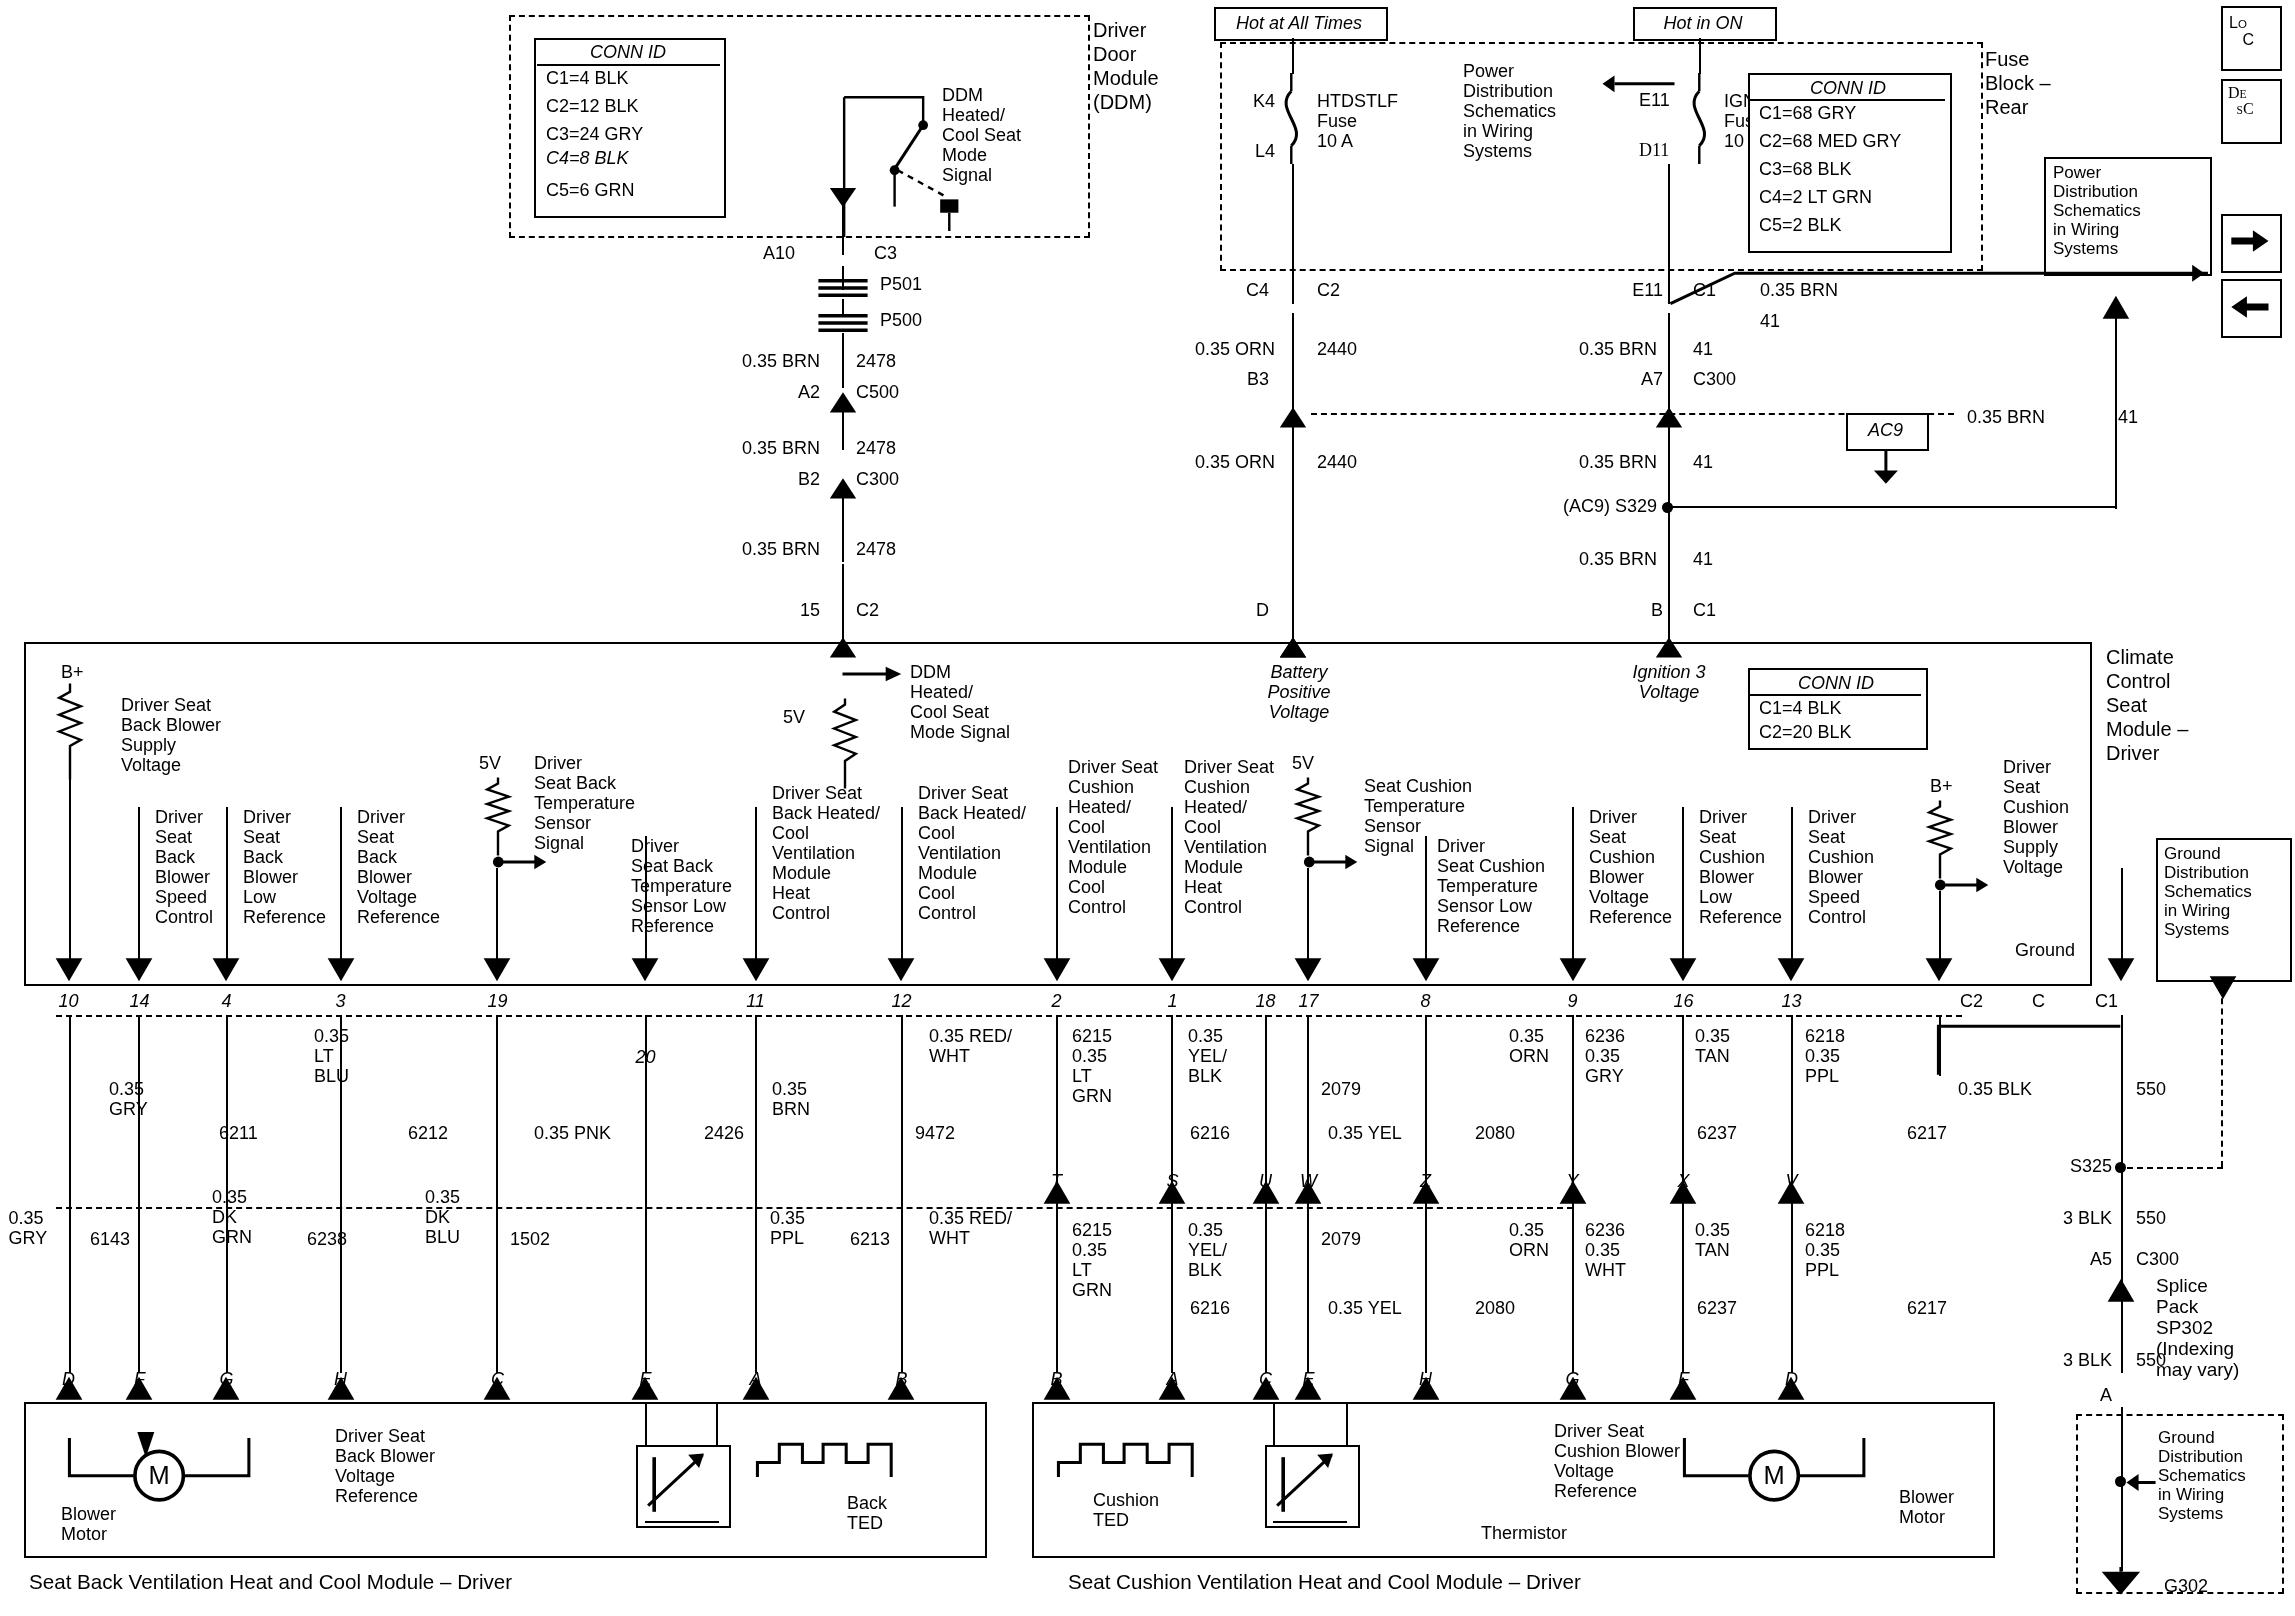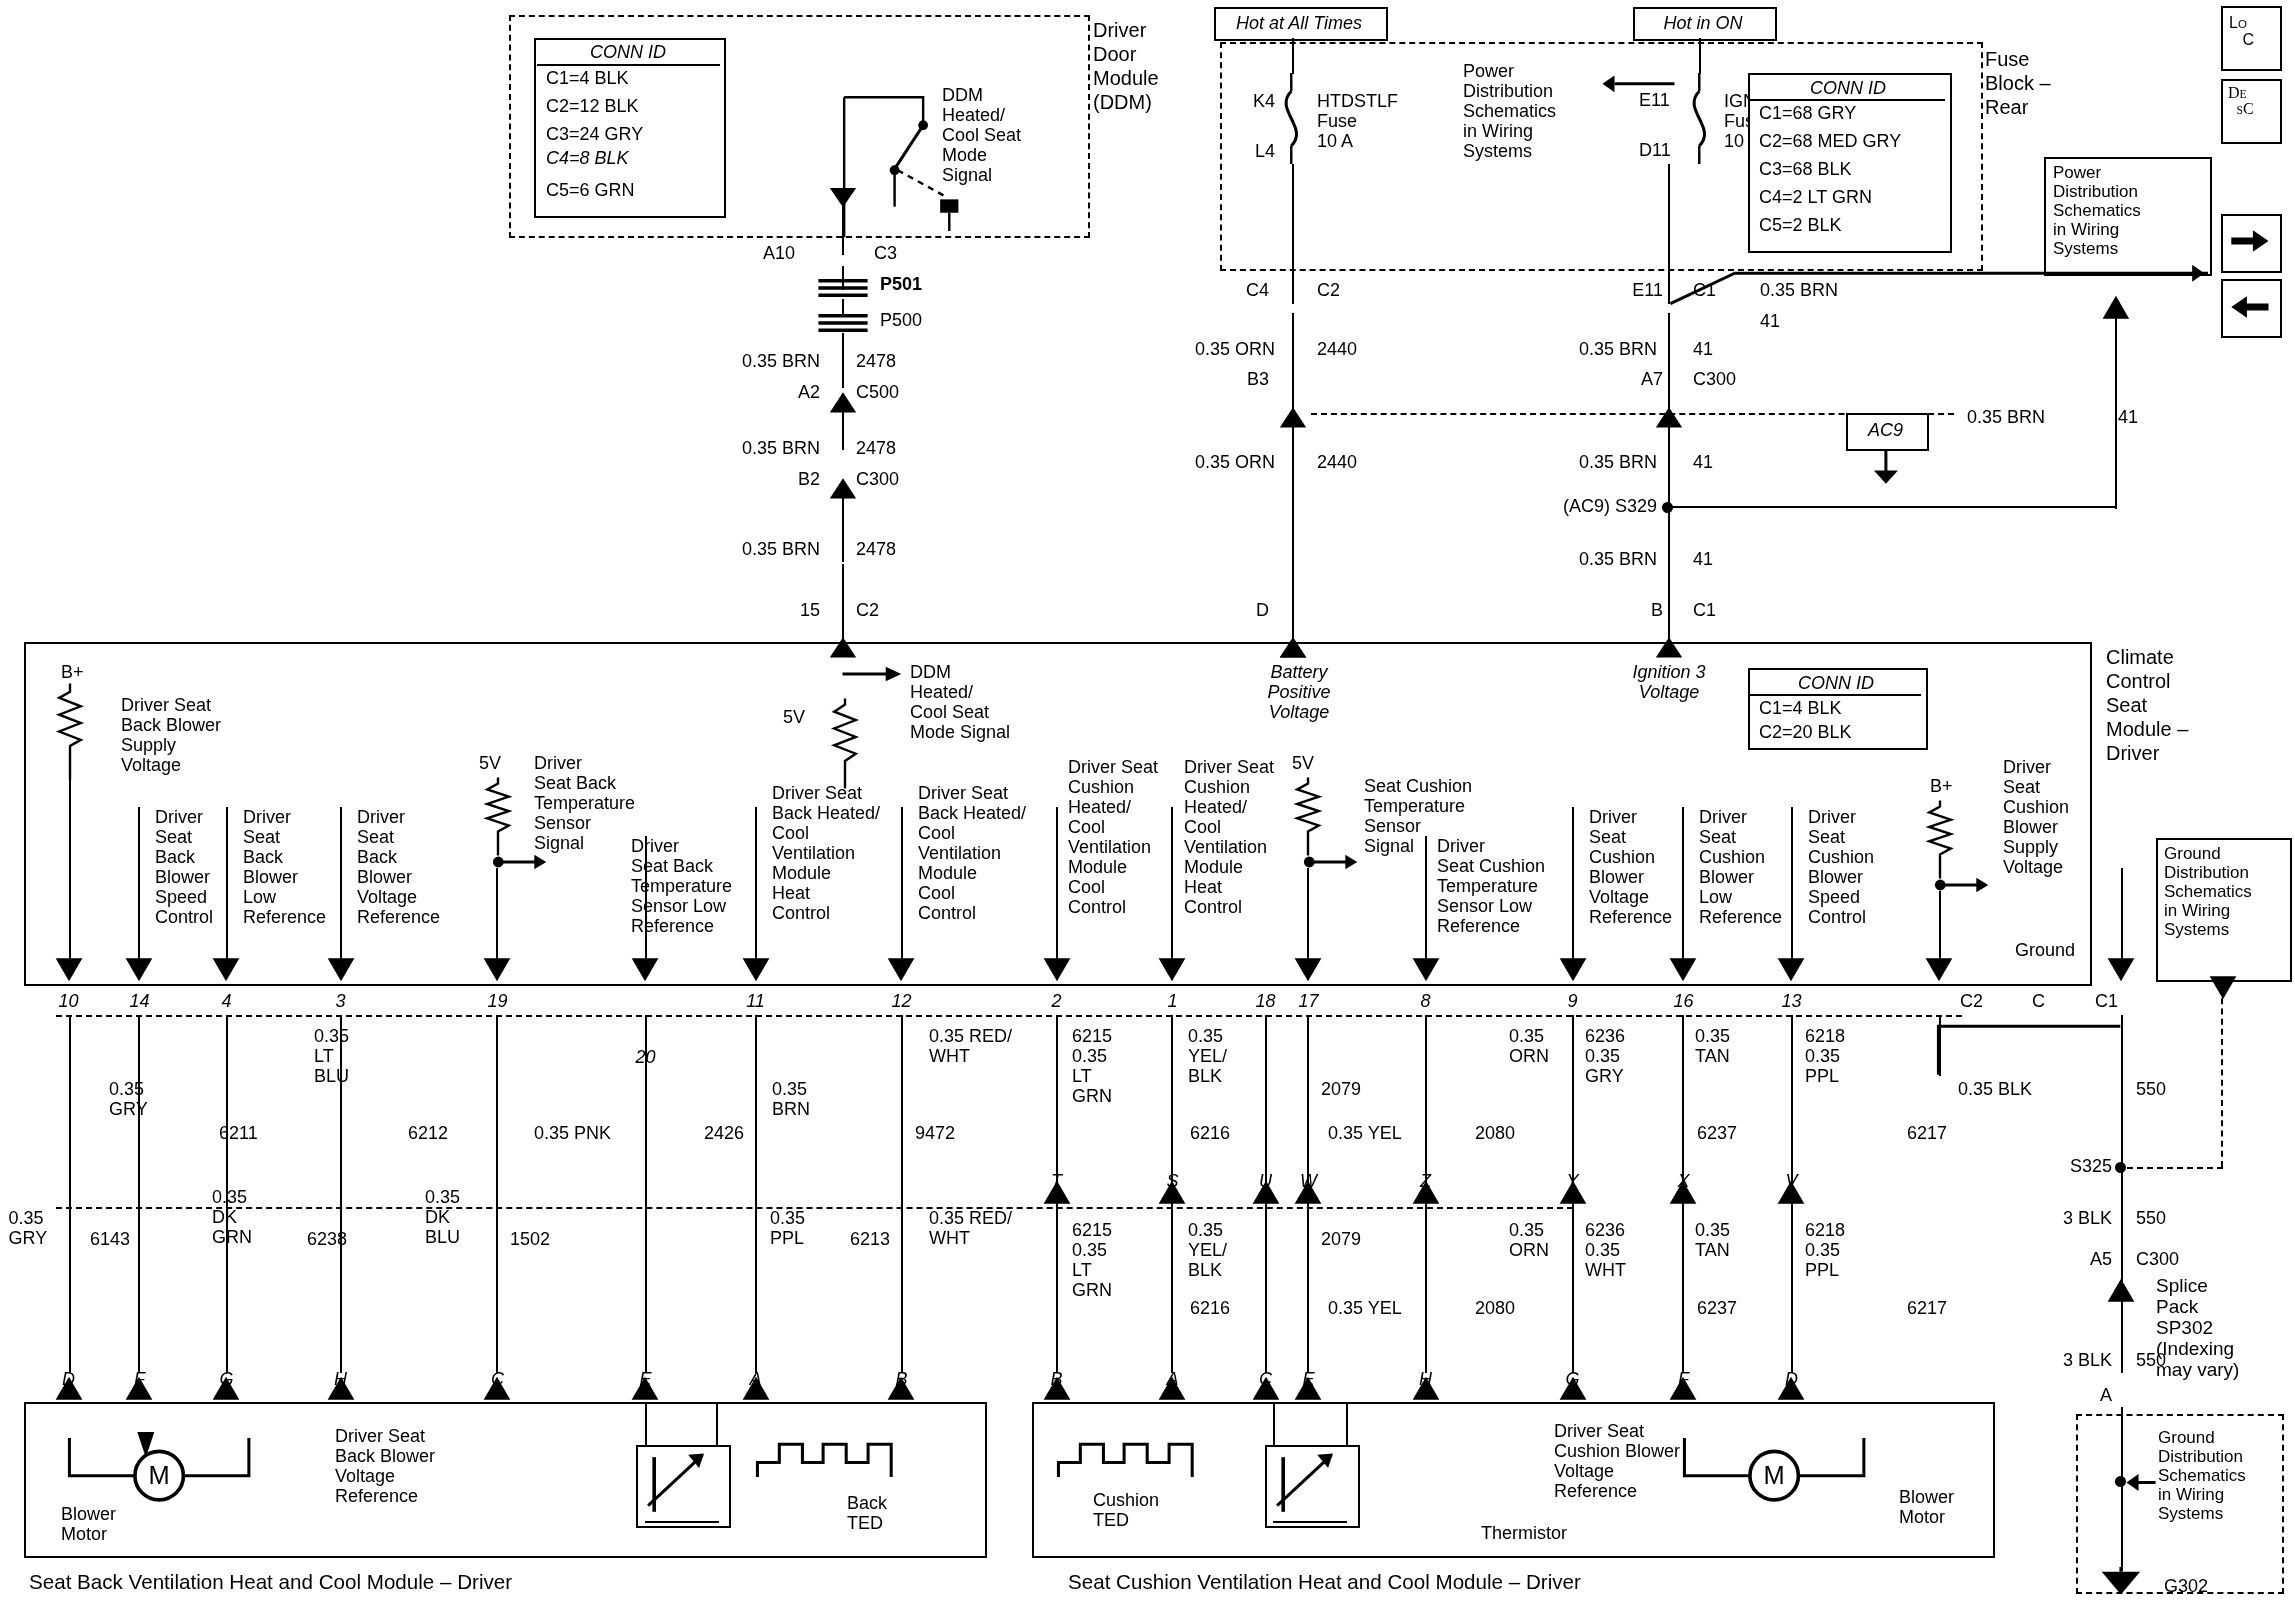--- a/index.html
+++ b/index.html
@@ -59,21 +59,21 @@
   <div class="t" style="left:874px;top:243px;">C3</div>
   <div class="vline" style="left:842px;top:200px;height:55px;"></div>
   <svg style="left:825px;top:182px;width:36px;height:30px;" viewBox="0 0 60 50" width="36" height="30">
       <path d="M8,10 L30,42 L52,10 Z" fill="#000"></path>
     </svg>
 
   <div class="vline" style="left:842px;top:266px;height:24px;"></div>
   <svg style="left:818px;top:276px;width:50px;height:24px;" viewBox="0 0 82 40" width="50" height="24">
     <path d="M0,8 L82,8 M0,20 L82,20 M0,32 L82,32" stroke="#000" stroke-width="6"></path>
   </svg>
-  <div class="t" style="left:880px;top:274px;font-weight:bold;">P501</div>
+  <div class="t" style="left:880px;top:274px;">P501</div>
   <div class="vline" style="left:842px;top:299px;height:17px;"></div>
   <svg style="left:818px;top:311px;width:50px;height:24px;" viewBox="0 0 82 40" width="50" height="24">
     <path d="M0,8 L82,8 M0,20 L82,20 M0,32 L82,32" stroke="#000" stroke-width="6"></path>
   </svg>
   <div class="t" style="left:880px;top:310px;">P500</div>
   <div class="vline" style="left:842px;top:333px;height:55px;"></div>
 
   <div class="t r" style="left:668px;top:351px;width:152px;">0.35 BRN</div>
   <div class="t" style="left:856px;top:351px;">2478</div>
   <div class="t r" style="left:747px;top:382px;width:73px;">A2</div>
@@ -129,21 +129,21 @@
 Distribution
 Schematics
 in Wiring
 Systems</div>
   <svg style="left:1602px;top:73px;width:73px;height:24px;" viewBox="0 0 120 40" width="73" height="24">
     <path d="M120,18 L20,18" stroke="#000" stroke-width="5"></path>
     <path d="M20,4 L0,18 L20,32 Z" fill="#000"></path>
   </svg>
 
   <div class="t" style="left:1639px;top:90px;">E11</div>
-  <div class="t" style="left:1639px;top:140px;">D11</div>
+  <div class="t" style="left:1639px;top:140px;font-family:Liberation Serif, serif;">D11</div>
   <svg style="left:1687px;top:73px;width:27px;height:91px;" viewBox="0 0 44 150" width="27" height="91">
     <path d="M20,0 L20,30" stroke="#000" stroke-width="4"></path>
     <path d="M20,30 C-10,60 50,90 20,120" stroke="#000" stroke-width="5" fill="none"></path>
     <path d="M20,120 L20,150" stroke="#000" stroke-width="4"></path>
   </svg>
   <div class="t" style="left:1724px;top:91px;">IGN 3
 Fuse
 10 A</div>
 
   <div class="conn" style="left:1748px;top:73px;width:200px;height:176px;"></div>

